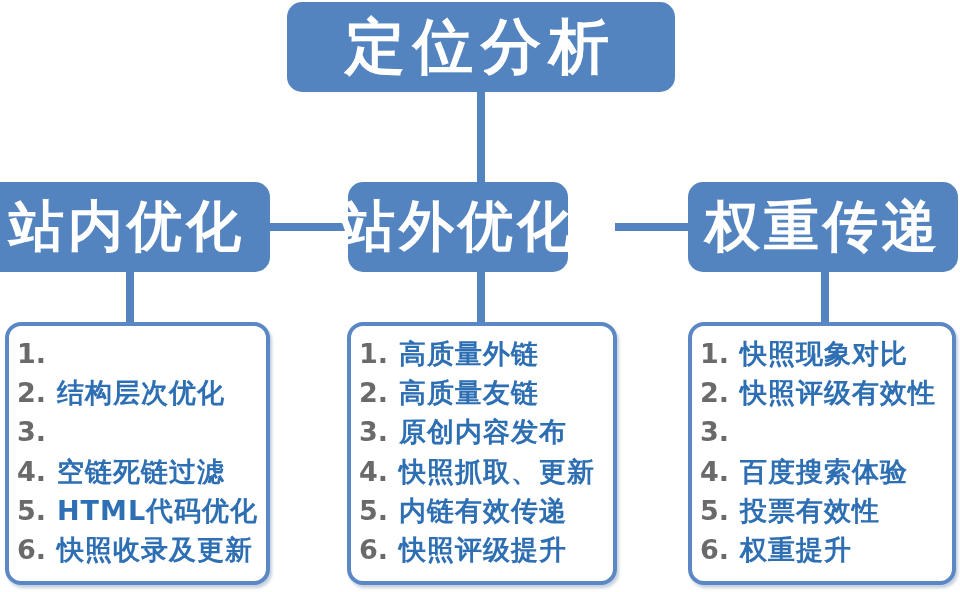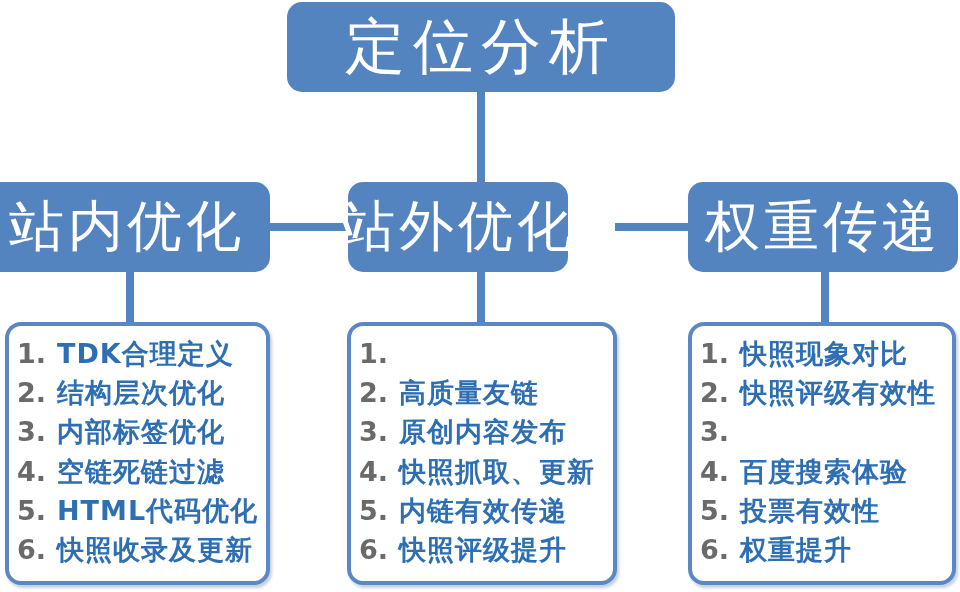--- a/index.html
+++ b/index.html
@@ -17,21 +17,21 @@
   }
   
   .node {
     position: absolute;
     background: var(--node-fill, #5484c0);
     color: var(--node-text, #fff);
     border-radius: 15px;
     display: flex;
     align-items: center;
     justify-content: center;
-    font-weight: 400;
+    font-weight: 700;
     white-space: nowrap;
   }
   .node-root {
     left: 287px; top: 2px; width: 388px; height: 90px;
     font-size: 60px; letter-spacing: 8px;
   }
   .node-branch { top: 182px; height: 90px; font-size: 55px; letter-spacing: 4px; }
   .node-b0 { left: -16px; width: 286px; }
   .node-b1 { left: 348px; width: 220px; }
   .node-b2 { left: 688px; width: 270px; }
@@ -110,48 +110,47 @@
     <span>站外优化</span>
   </div>
   <div class="node node-branch node-b2">
     <span>权重传递</span>
   </div>
 
   <div class="listbox listbox-0">
     <ol>
         <li>
           <span class="num">1.</span>
-          <span class="txt">TDK合理定义</span>
         </li>
         <li>
           <span class="num">2.</span>
           <span class="txt">结构层次优化</span>
         </li>
         <li>
           <span class="num">3.</span>
-          <span class="txt">内部标签优化</span>
         </li>
         <li>
           <span class="num">4.</span>
           <span class="txt">空链死链过滤</span>
         </li>
         <li>
           <span class="num">5.</span>
           <span class="txt">HTML代码优化</span>
         </li>
         <li>
           <span class="num">6.</span>
           <span class="txt">快照收录及更新</span>
         </li>
       </ol>
   </div>
   <div class="listbox listbox-1">
     <ol>
         <li>
           <span class="num">1.</span>
+          <span class="txt">高质量外链</span>
         </li>
         <li>
           <span class="num">2.</span>
           <span class="txt">高质量友链</span>
         </li>
         <li>
           <span class="num">3.</span>
           <span class="txt">原创内容发布</span>
         </li>
         <li>

